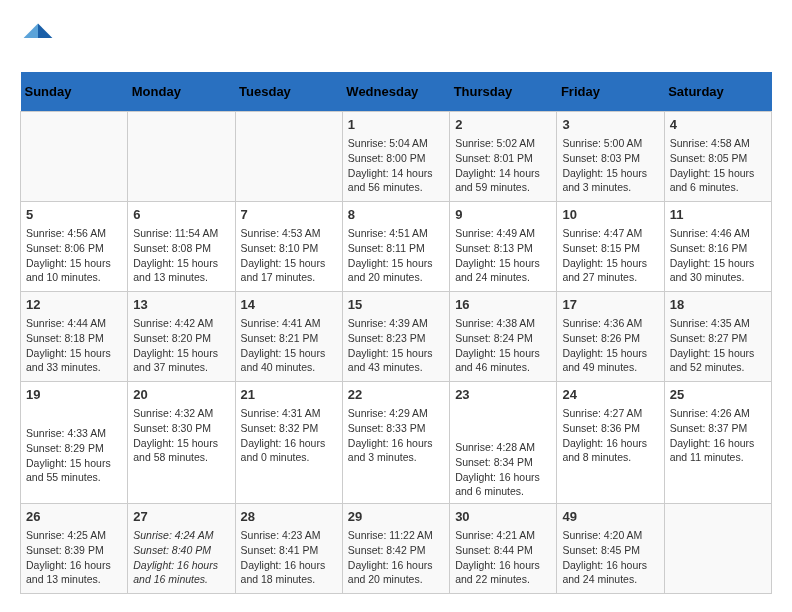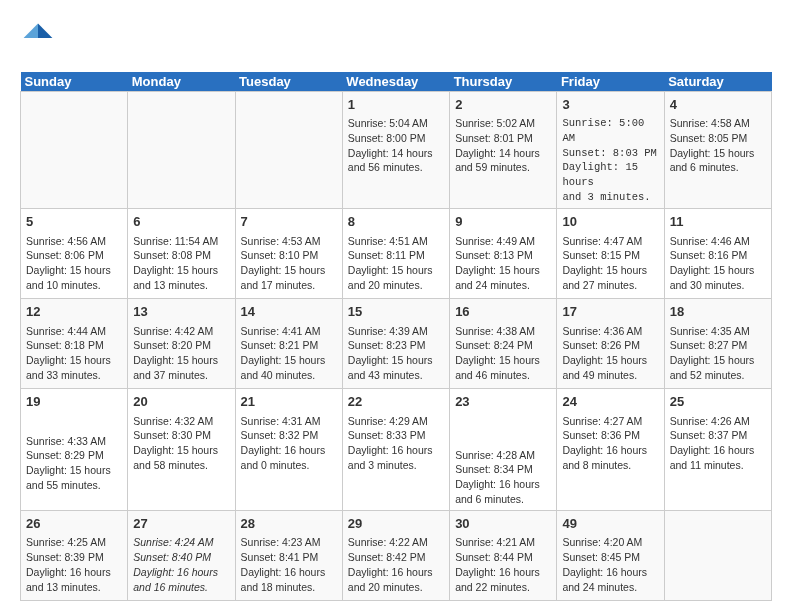--- a/index.html
+++ b/index.html
@@ -52,22 +52,22 @@
       font-size: 16px;
       color: #333;
     }
     table {
       width: 100%;
       border-collapse: collapse;
       font-size: 11px;
     }
     thead tr th {
       background: #2970c0;
-      color: #ffffff;
-      padding: 2px 4px;
+      color: #000000;
+      padding: 12px 4px;
       text-align: left;
       font-size: 13px;
       font-weight: bold;
     }
     tbody tr td {
       border: 1px solid #ccc;
       vertical-align: top;
       padding: 4px 5px;
       width: calc(100% / 7);
       min-height: 80px;
@@ -141,21 +141,21 @@
         </td>
         <td>
           <span class="day-number">2</span>
           <div class="day-info" style="white-space: pre-line;">Sunrise: 5:02 AM
 Sunset: 8:01 PM
 Daylight: 14 hours
 and 59 minutes.</div>
         </td>
         <td>
           <span class="day-number">3</span>
-          <div class="day-info" style="white-space: pre-line; font-family: Liberation Mono, monospace;">Sunrise: 5:00 AM
+          <div class="day-info" style="white-space: pre-line;">Sunrise: 5:00 AM
 Sunset: 8:03 PM
 Daylight: 15 hours
 and 3 minutes.</div>
         </td>
         <td>
           <span class="day-number">4</span>
           <div class="day-info" style="white-space: pre-line;">Sunrise: 4:58 AM
 Sunset: 8:05 PM
 Daylight: 15 hours
 and 6 minutes.</div>
@@ -331,21 +331,21 @@
         </td>
         <td>
           <span class="day-number">28</span>
           <div class="day-info" style="white-space: pre-line;">Sunrise: 4:23 AM
 Sunset: 8:41 PM
 Daylight: 16 hours
 and 18 minutes.</div>
         </td>
         <td>
           <span class="day-number">29</span>
-          <div class="day-info" style="white-space: pre-line;">Sunrise: 4:22 AM
+          <div class="day-info" style="white-space: pre-line;">Sunrise: 11:22 AM
 Sunset: 8:42 PM
 Daylight: 16 hours
 and 20 minutes.</div>
         </td>
         <td>
           <span class="day-number">30</span>
           <div class="day-info" style="white-space: pre-line;">Sunrise: 4:21 AM
 Sunset: 8:44 PM
 Daylight: 16 hours
 and 22 minutes.</div>

